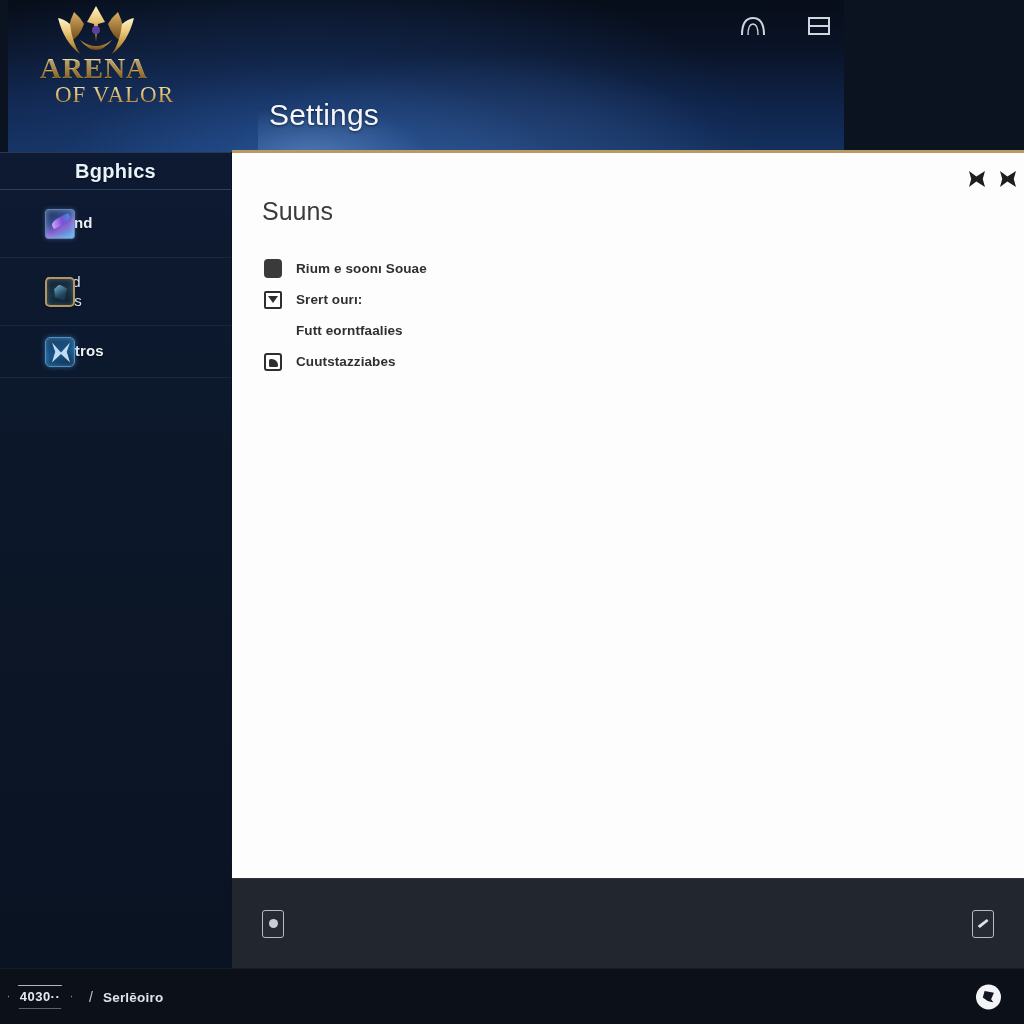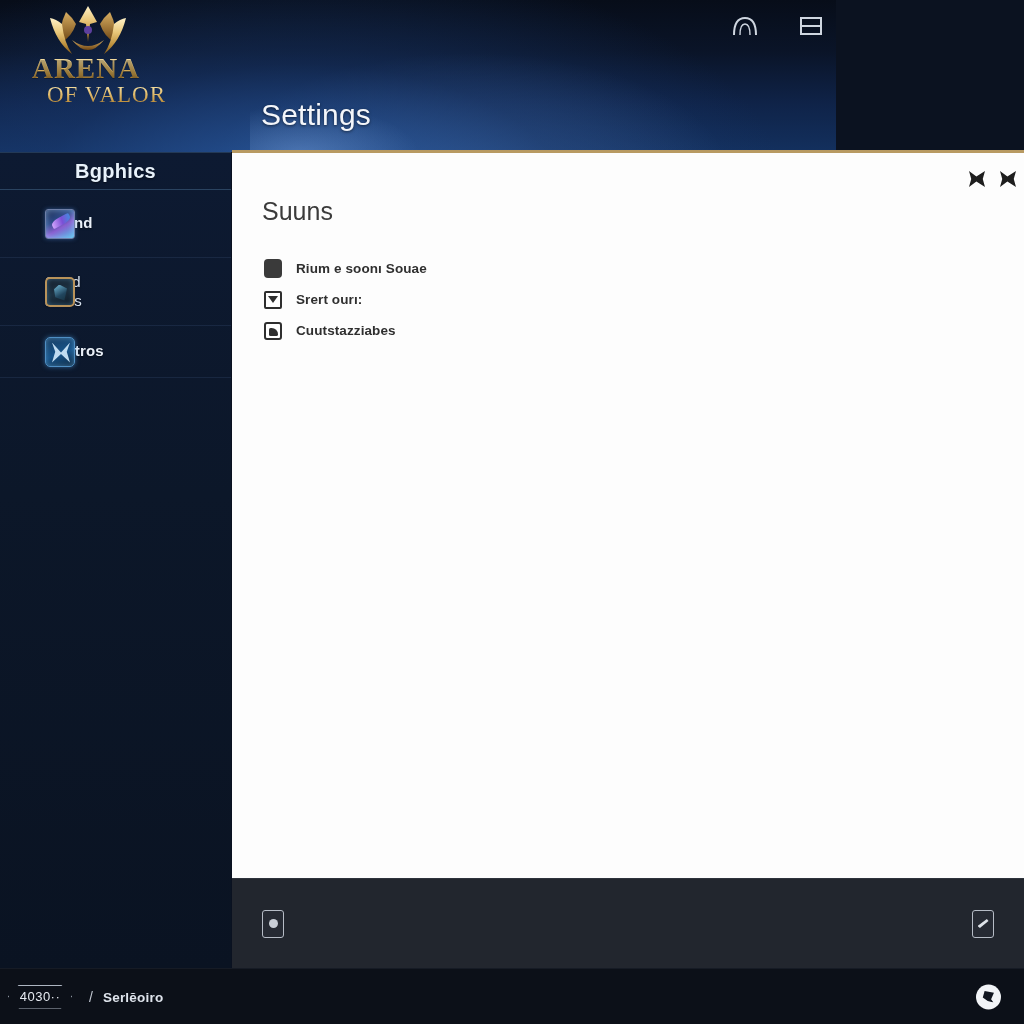--- a/index.html
+++ b/index.html
@@ -11,21 +11,21 @@
     background:#0b1220;
   }
 
   #app {
     position:relative;
     width:1024px; height:1024px;
   }
 
   
   .header {
-    position:absolute; left:0; top:0; width:836px; height:152px;
+    position:absolute; left:8px; top:0; width:836px; height:152px;
     background:
       radial-gradient(ellipse 620px 300px at 300px 190px, rgba(46,96,170,0.80) 0%, rgba(28,62,120,0.40) 42%, rgba(10,20,44,0.0) 78%),
       radial-gradient(ellipse 360px 170px at 470px 175px, rgba(120,170,235,0.30) 0%, rgba(40,80,150,0.0) 72%),
       linear-gradient(180deg, #070d19 0%, #0a1428 34%, #0f2348 68%, #13305e 100%);
     overflow:hidden;
   }
   .header-sheen {
     position:absolute; left:250px; top:105px; width:170px; height:70px;
     background:radial-gradient(ellipse at 30% 70%, rgba(160,200,255,0.30) 0%, rgba(160,200,255,0) 70%);
     pointer-events:none;
@@ -266,21 +266,21 @@
   }
   .badge {
     position:absolute; left:8px; top:50%; transform:translateY(-50%);
     height:24px; min-width:64px; padding:0 9px;
     display:flex; align-items:center; justify-content:center;
     border:1.5px solid #aeb6c2;
     background:transparent;
     clip-path:polygon(11px 0, calc(100% - 11px) 0, 100% 50%, calc(100% - 11px) 100%, 11px 100%, 0 50%);
     cursor:pointer;
   }
-  .badge span { font-size:13px; color:#e6eaf0; font-weight:normal; letter-spacing:0.5px; }
+  .badge span { font-size:13px; color:#e6eaf0; font-weight:bold; letter-spacing:0.5px; }
   .sb-sep {
     position:absolute; left:89px; top:50%; transform:translateY(-50%);
     font-size:14px; color:#c3c9d3;
   }
   .sb-text {
     position:absolute; left:103px; top:50%; transform:translateY(-50%);
     font-size:13.5px; color:#dfe4ec; font-weight:bold; letter-spacing:0.2px;
   }
   .sb-circle {
     position:absolute; right:23px; top:50%; transform:translateY(-50%);
@@ -390,20 +390,23 @@
         <span class="txt">Rium e soonı Souae</span>
       </div>
 
       <div class="opt-row">
         <span class="oi">
             <span class="oi-drop"></span>
           </span>
         <span class="txt">Srert ourı:</span>
       </div>
 
+      <div class="opt-row plain">
+        <span class="txt">Futt eorntfaalies</span>
+      </div>
 
       <div class="opt-row">
         <span class="oi">
             <span class="oi-img"></span>
           </span>
         <span class="txt">Cuutstazziabes</span>
       </div>
 
     </div>
   </div>

